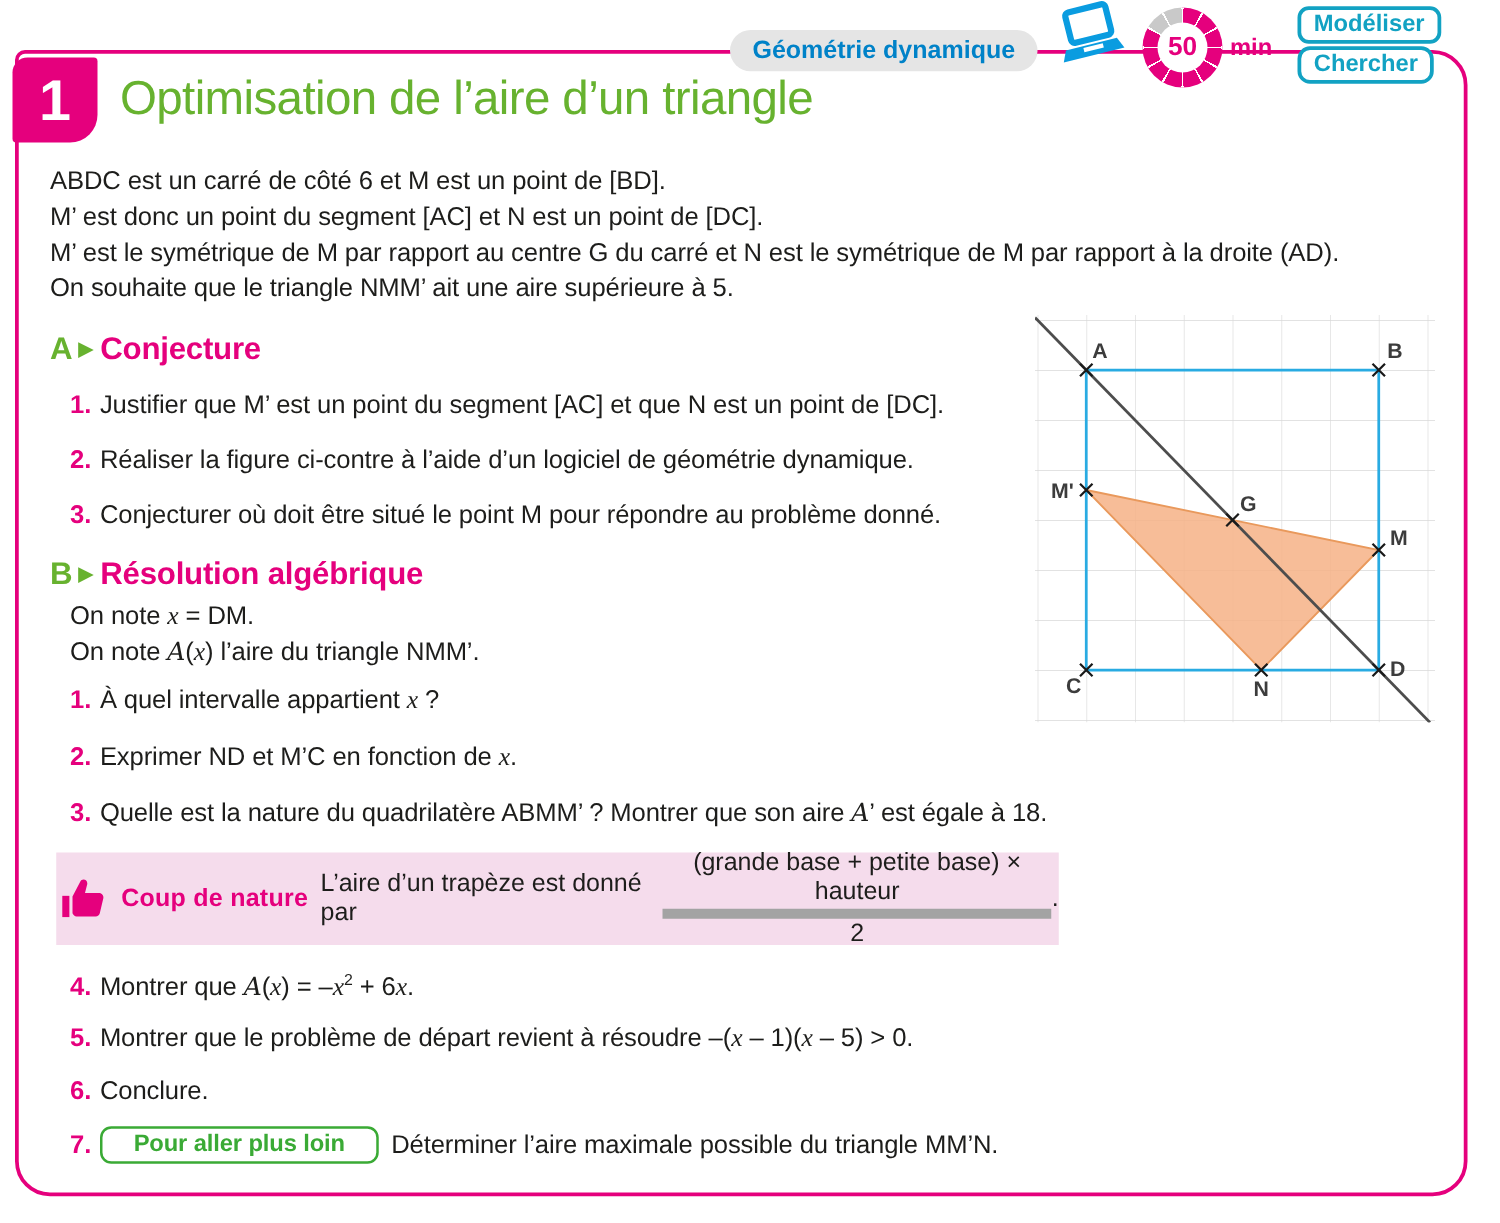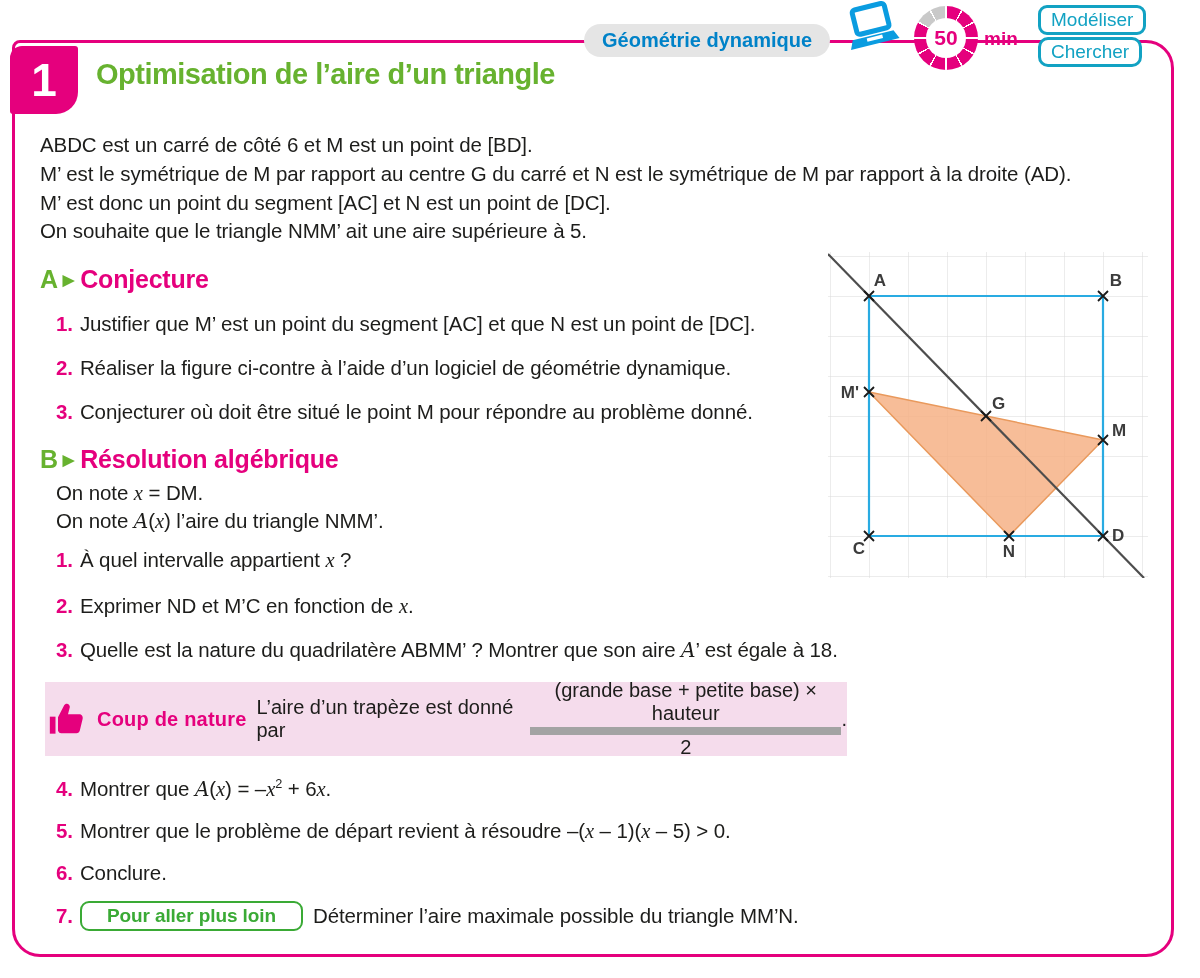--- a/index.html
+++ b/index.html
@@ -12,21 +12,21 @@
     position:absolute;left:12px;top:40px;width:1156px;height:911px;
     border:3px solid #e5007d;border-radius:8px 28px 28px 28px;
   }
   
   .numbox{
     position:absolute;left:10px;top:46px;width:68px;height:68px;background:#e5007d;
     border-radius:12px 3px 22px 3px;color:#fff;font-size:46px;font-weight:bold;
     display:flex;align-items:center;justify-content:center;z-index:3;
   }
   .page-title{
-    position:absolute;left:96px;top:58px;font-size:29px;font-weight:bold;
+    position:absolute;left:96px;top:58px;font-size:38px;font-weight:normal;
     color:#67b22f;letter-spacing:-0.5px;z-index:3;
   }
   .chip{
     position:absolute;left:584px;top:24px;background:#e5e5e5;color:#0082c8;
     font-weight:bold;font-size:20px;padding:5px 18px;border-radius:18px;z-index:3;
   }
   .laptop{position:absolute;left:838px;top:0px;z-index:3;}
   .timer{
     position:absolute;left:914px;top:6px;width:64px;height:64px;border-radius:50%;
     background:conic-gradient(#e5007d 0deg 300deg,#c9c9c9 300deg 360deg);z-index:3;
@@ -36,21 +36,21 @@
     background:repeating-conic-gradient(from -1.5deg,#fff 0deg 3deg,transparent 3deg 30deg);
   }
   .timer-inner{
     position:absolute;inset:12px;background:#fff;border-radius:50%;z-index:2;
     display:flex;align-items:center;justify-content:center;
     color:#e5007d;font-weight:bold;font-size:21px;
   }
   .timer-min{position:absolute;left:984px;top:28px;color:#e5007d;font-weight:bold;font-size:19px;z-index:3;}
   .btn{
     position:absolute;left:1038px;background:#fff;border:3px solid #12a2c3;border-radius:9px;
-    color:#12a2c3;font-weight:normal;font-size:19px;padding:1px 10px;z-index:3;cursor:pointer;
+    color:#12a2c3;font-weight:bold;font-size:19px;padding:1px 10px;z-index:3;cursor:pointer;
     font-family:"Liberation Sans",sans-serif;
   }
   .btn.modeliser{top:5px;}
   .btn.chercher{top:37px;border-radius:10px;}
   
   .intro{position:absolute;left:40px;top:131px;width:1128px;font-size:20.5px;line-height:28.8px;letter-spacing:-0.1px;}
   .sec-head{position:absolute;left:40px;font-size:25px;font-weight:bold;letter-spacing:-0.2px;text-align:center;}
   .sec-head .letter{color:#67b22f;}
   .sec-head .arrow{color:#67b22f;font-size:15px;vertical-align:3px;margin:0 6px 0 5px;}
   .sec-head .sec-title{color:#e5007d;}
@@ -102,22 +102,22 @@
 <div class="timer">
   <div class="timer-inner">50</div>
 </div>
 <div class="timer-min">min</div>
 
 <button class="btn modeliser">Modéliser</button>
 <button class="btn chercher">Chercher</button>
 
 <div class="intro">
   <div>ABDC est un carré de côté 6 et M est un point de [BD].</div>
+  <div>M’ est donc un point du segment [AC] et N est un point de [DC].</div>
   <div>M’ est le symétrique de M par rapport au centre G du carré et N est le symétrique de M par rapport à la droite (AD).</div>
-  <div>M’ est donc un point du segment [AC] et N est un point de [DC].</div>
   <div>On souhaite que le triangle NMM’ ait une aire supérieure à 5.</div>
 </div>
 
 <div class="sec-head" style="top:265px;">
   <span class="letter">A</span><span class="arrow">▶</span><span class="sec-title">Conjecture</span>
 </div>
 
 <div class="q" style="top:312px;">
   <span class="qnum">1.</span><span>Justifier que M’ est un point du segment [AC] et que N est un point de [DC].</span>
 </div>

